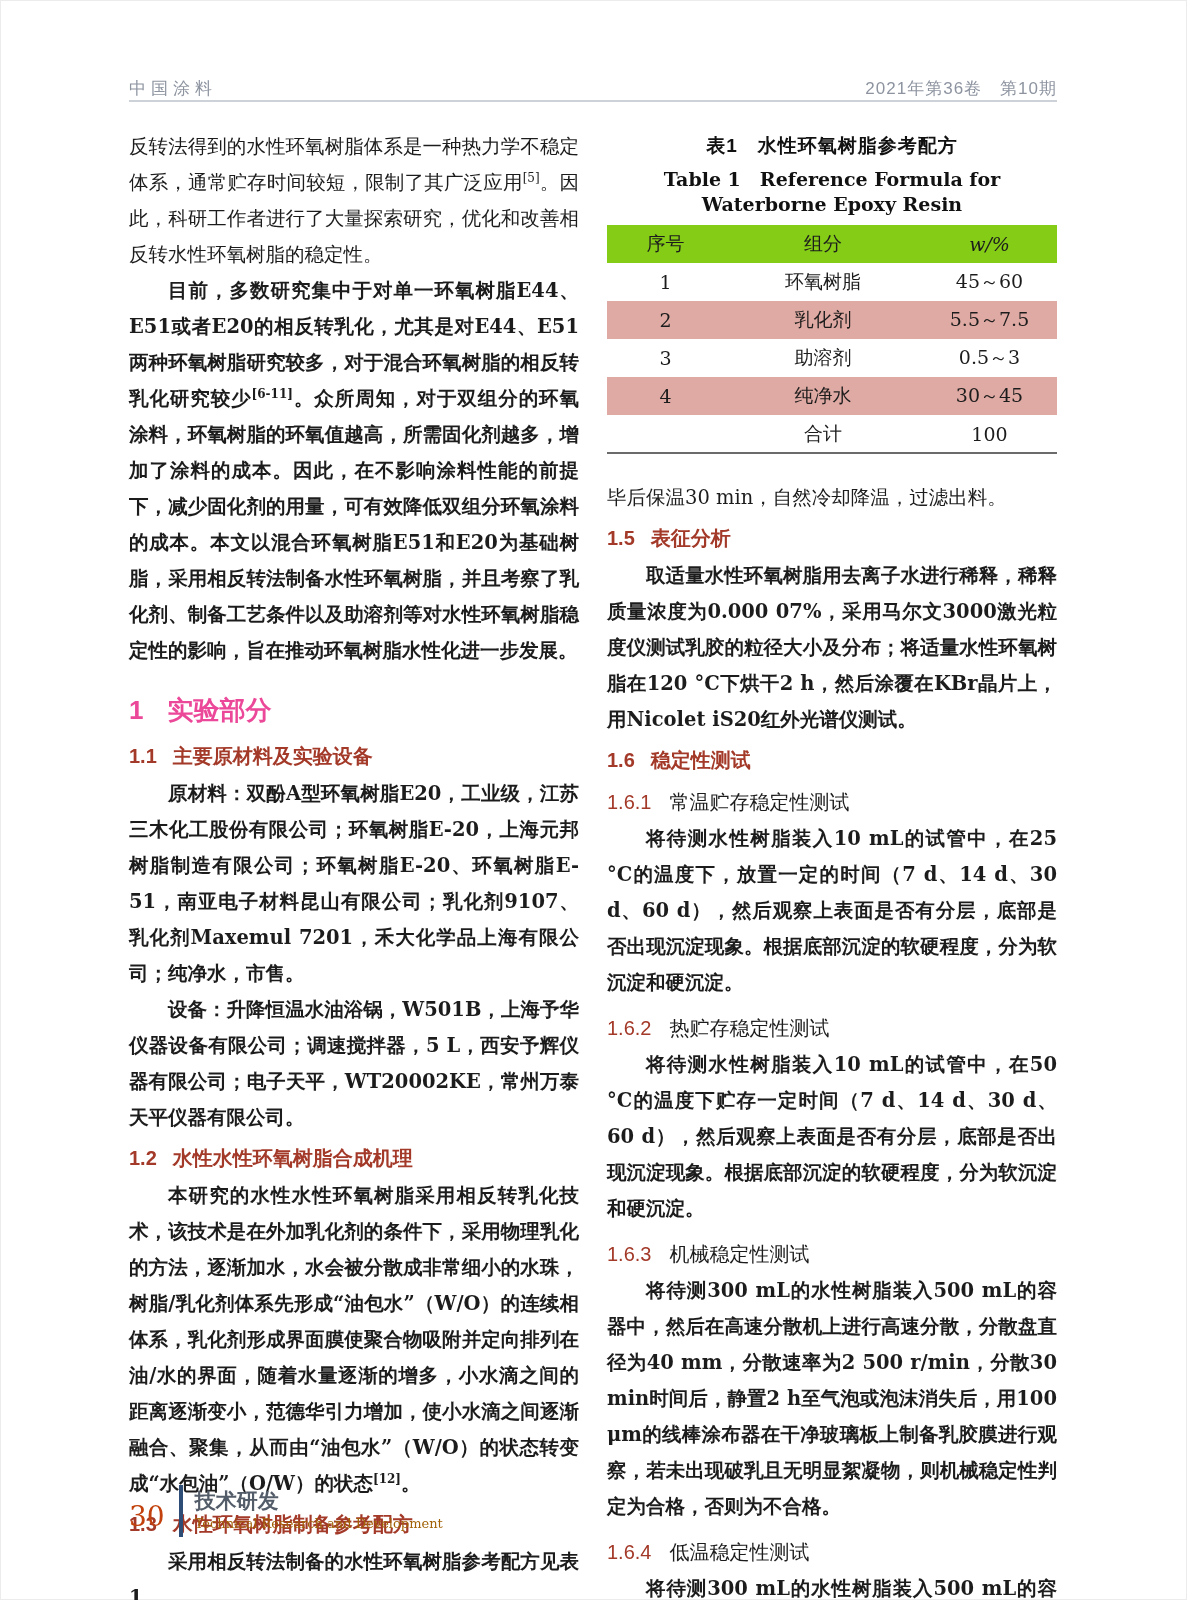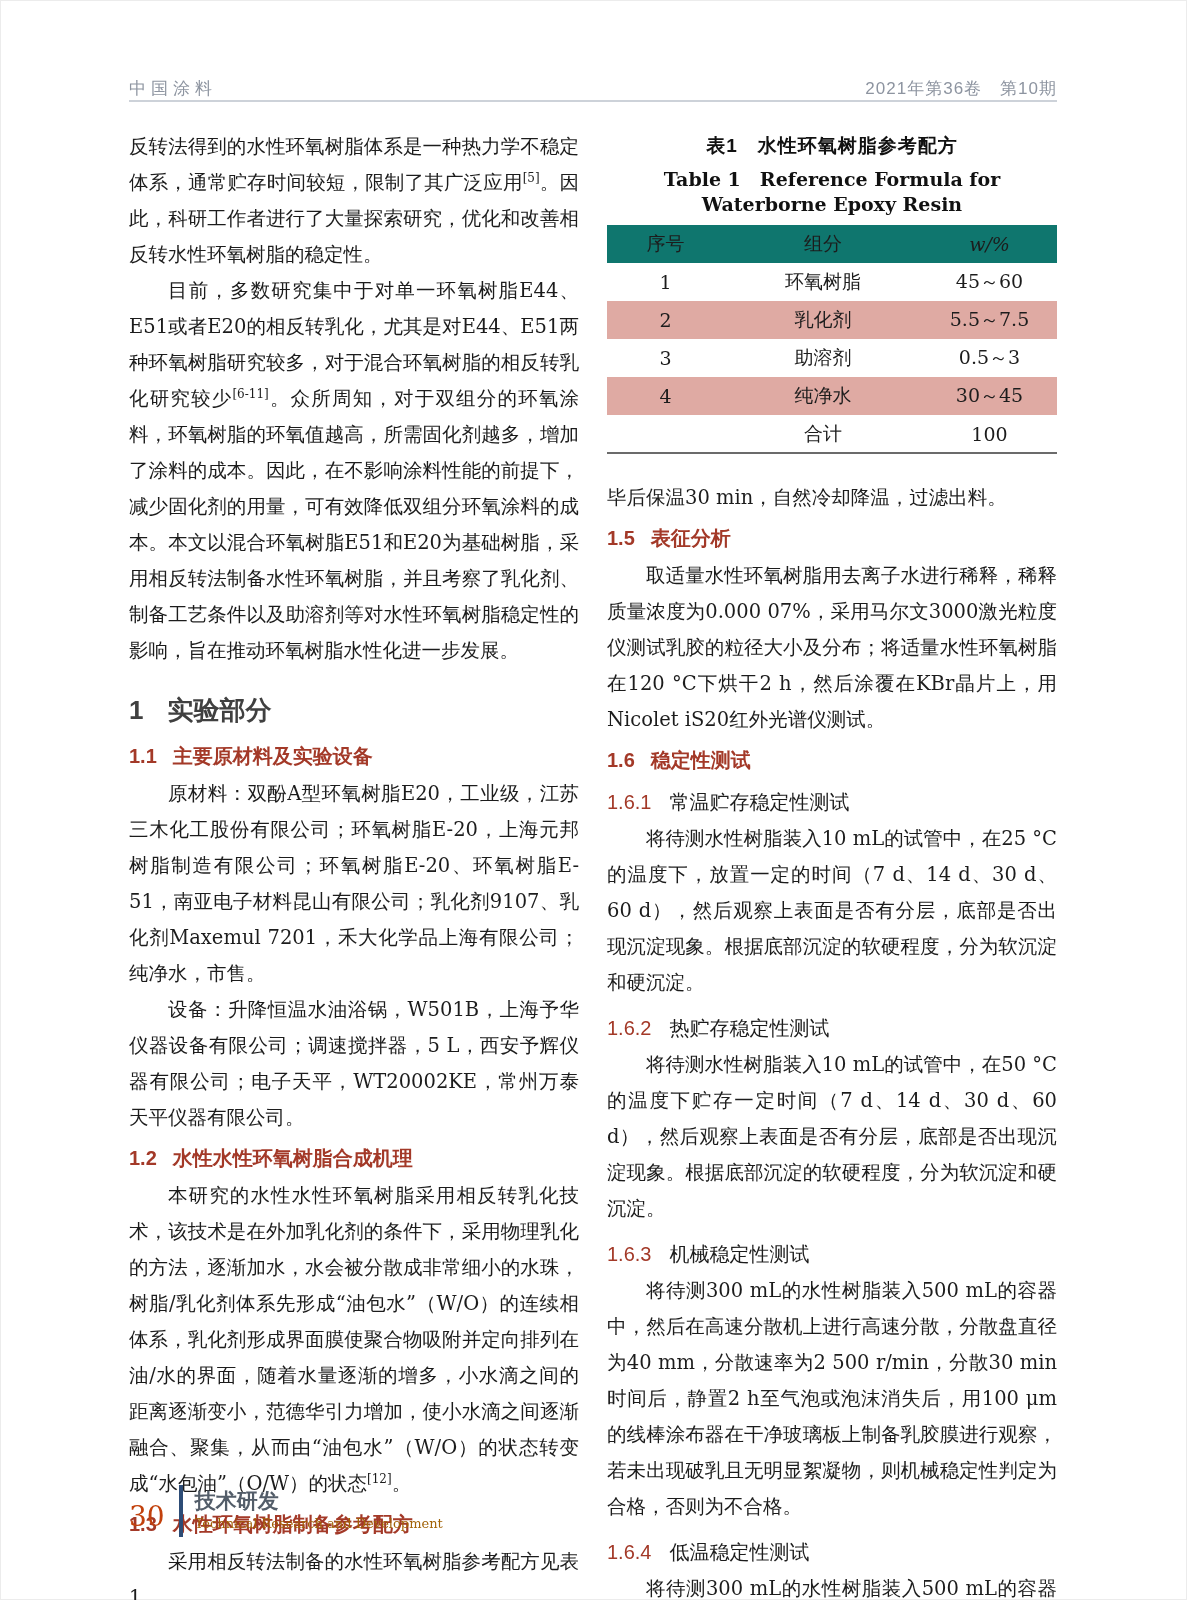--- a/index.html
+++ b/index.html
@@ -32,26 +32,26 @@
     position: absolute; top: 128px; left: 128px; right: 129px;
     display: flex; gap: 28px;
   }
   .col { width: calc((100% - 28px) / 2); }
 
   .body-p {
     font-size: 19.5px; line-height: 36px;
     text-align: justify; text-justify: inter-ideograph;
     color: #1c1c1c;
   }
-  .body-p.indent { text-indent: 2em; }
+  .body-p.indent { text-indent: 2em; font-weight: bold; }
   .body-p sup { font-size: 12px; line-height: 0; }
 
   .h1 {
     font-family: "Liberation Sans", "DejaVu Sans", sans-serif;
-    font-weight: bold; color: #404040;
+    font-weight: bold; color: #ec4899;
     font-size: 26px; line-height: 34px;
     margin: 24px 0 14px 0;
   }
   .h1 .hnum { margin-right: 24px; }
   .h2 {
     font-family: "Liberation Sans", "DejaVu Sans", sans-serif;
     font-weight: bold; color: #a33928;
     font-size: 20px; line-height: 30px;
     margin: 7px 0 5px 0;
   }
@@ -83,21 +83,21 @@
   }
   table.formula { width: 100%; border-collapse: collapse; border-bottom: 2px solid #6b6b6b; }
   table.formula td, table.formula th {
     font-size: 19px; font-weight: normal;
     text-align: center; height: 38px; padding: 0 4px;
   }
   table.formula th { font-size: 19px; }
   table.formula .c1 { width: 26%; }
   table.formula .c2 { width: 44%; }
   table.formula .c3 { width: 30%; }
-  tr.row-head { background: #0f766e; }
+  tr.row-head { background: #84cc16; }
   tr.row-pink { background: #dfaaa3; }
   tr.row-white { background: #ffffff; }
   .italic { font-style: italic; }
 
   
   .page-footer {
     position: absolute; left: 128px; top: 1484px;
     display: flex; align-items: center;
   }
   .page-footer .pageno {

